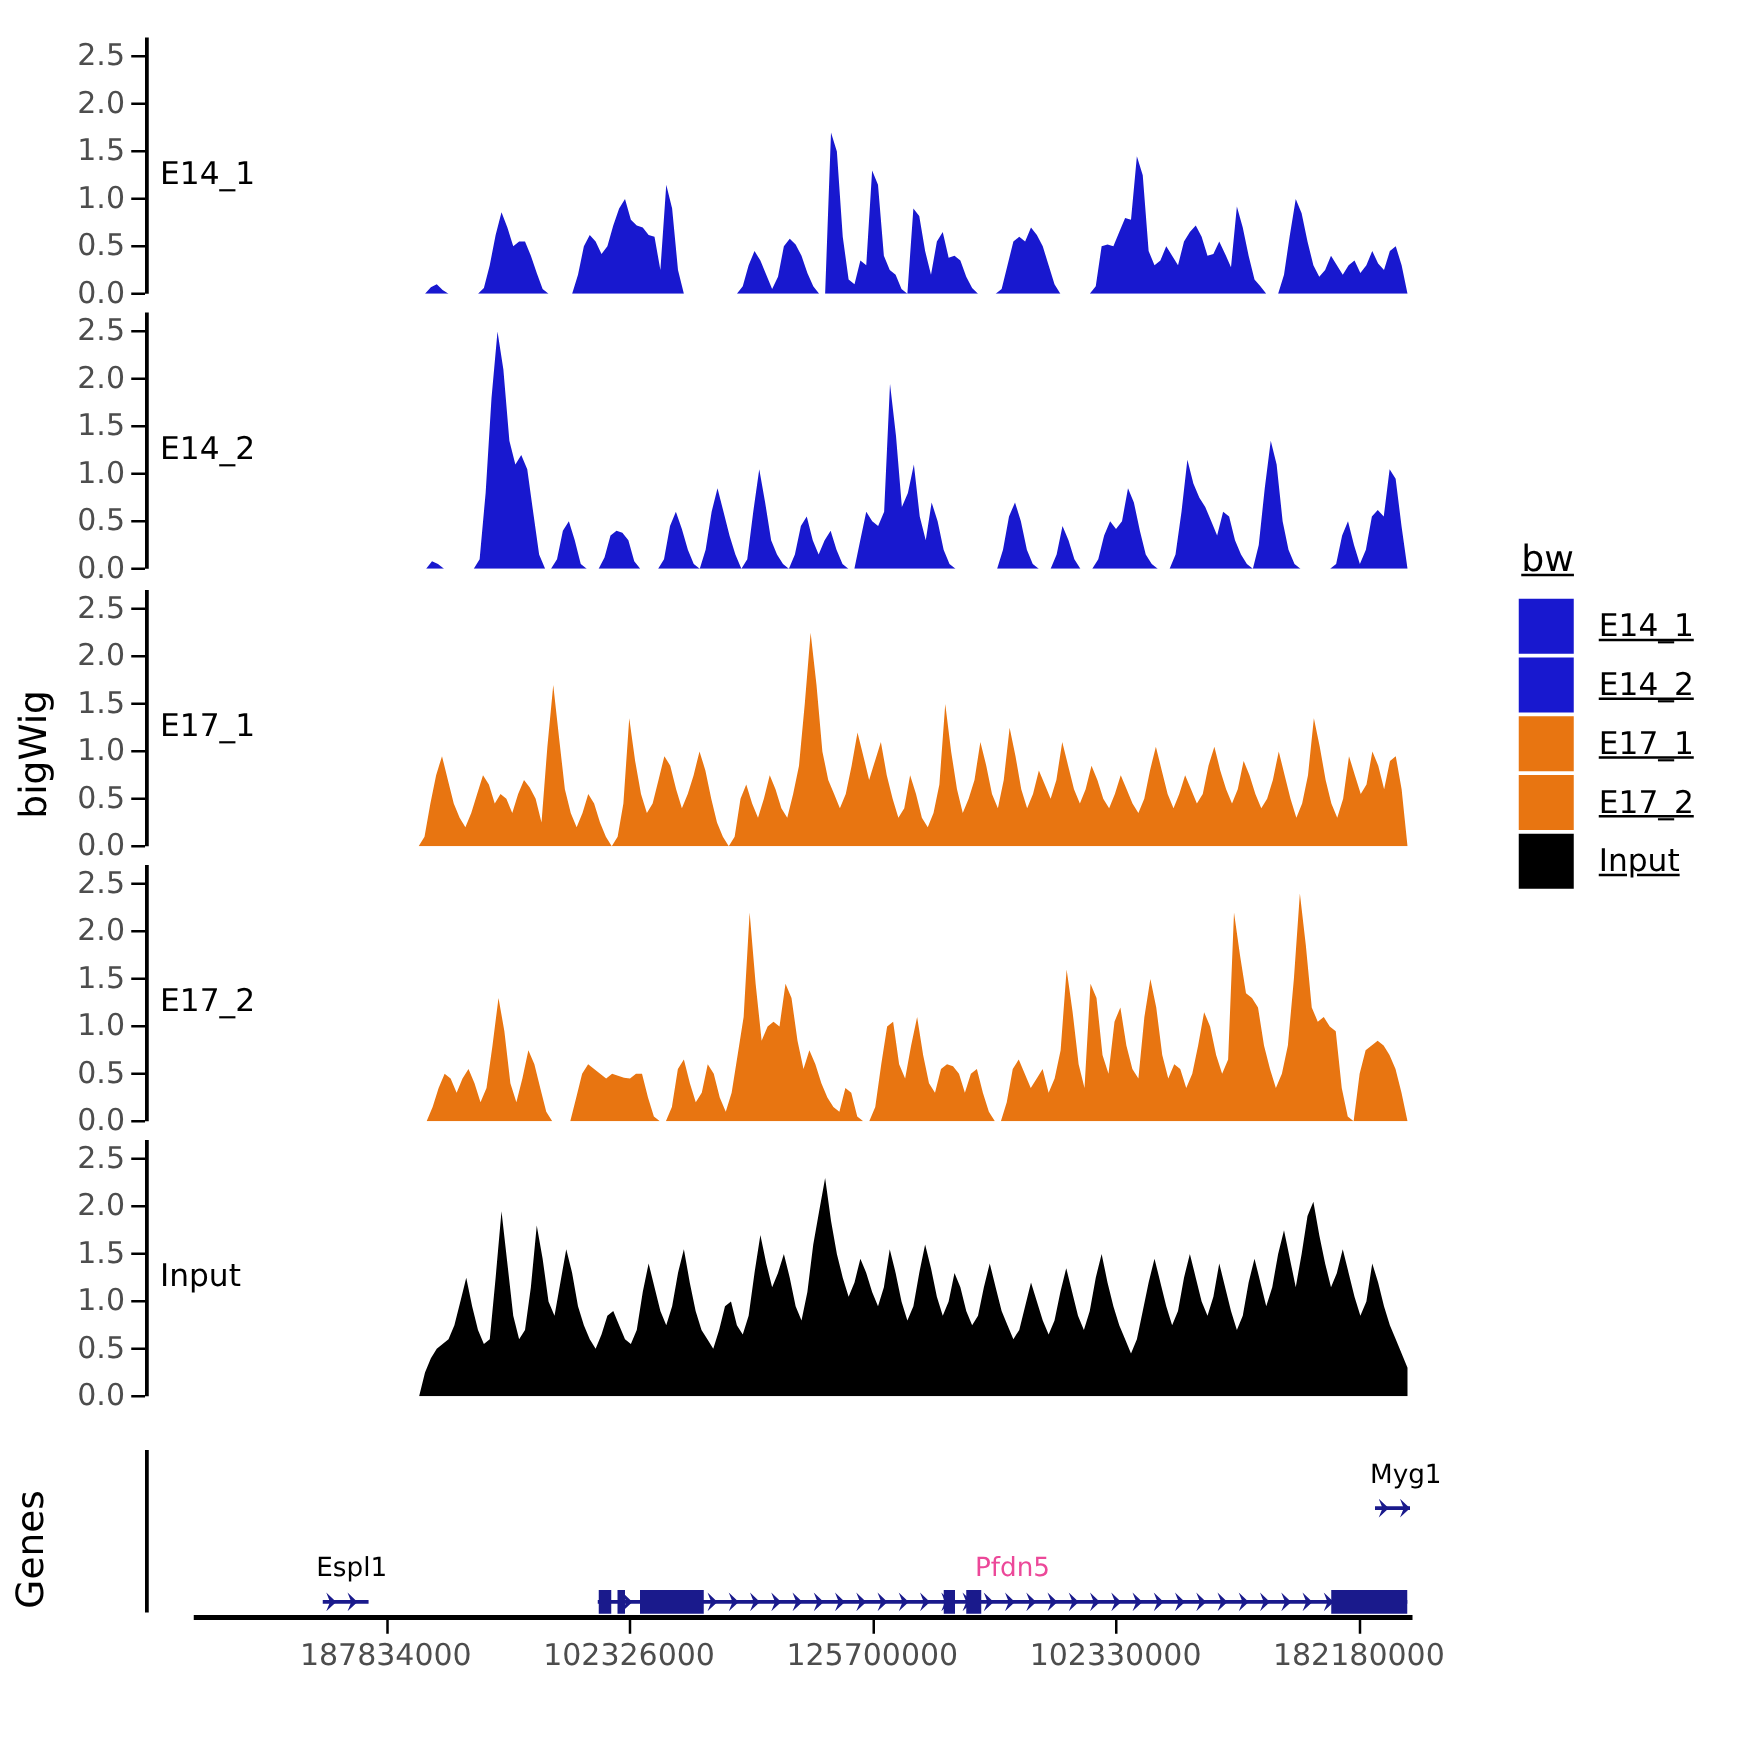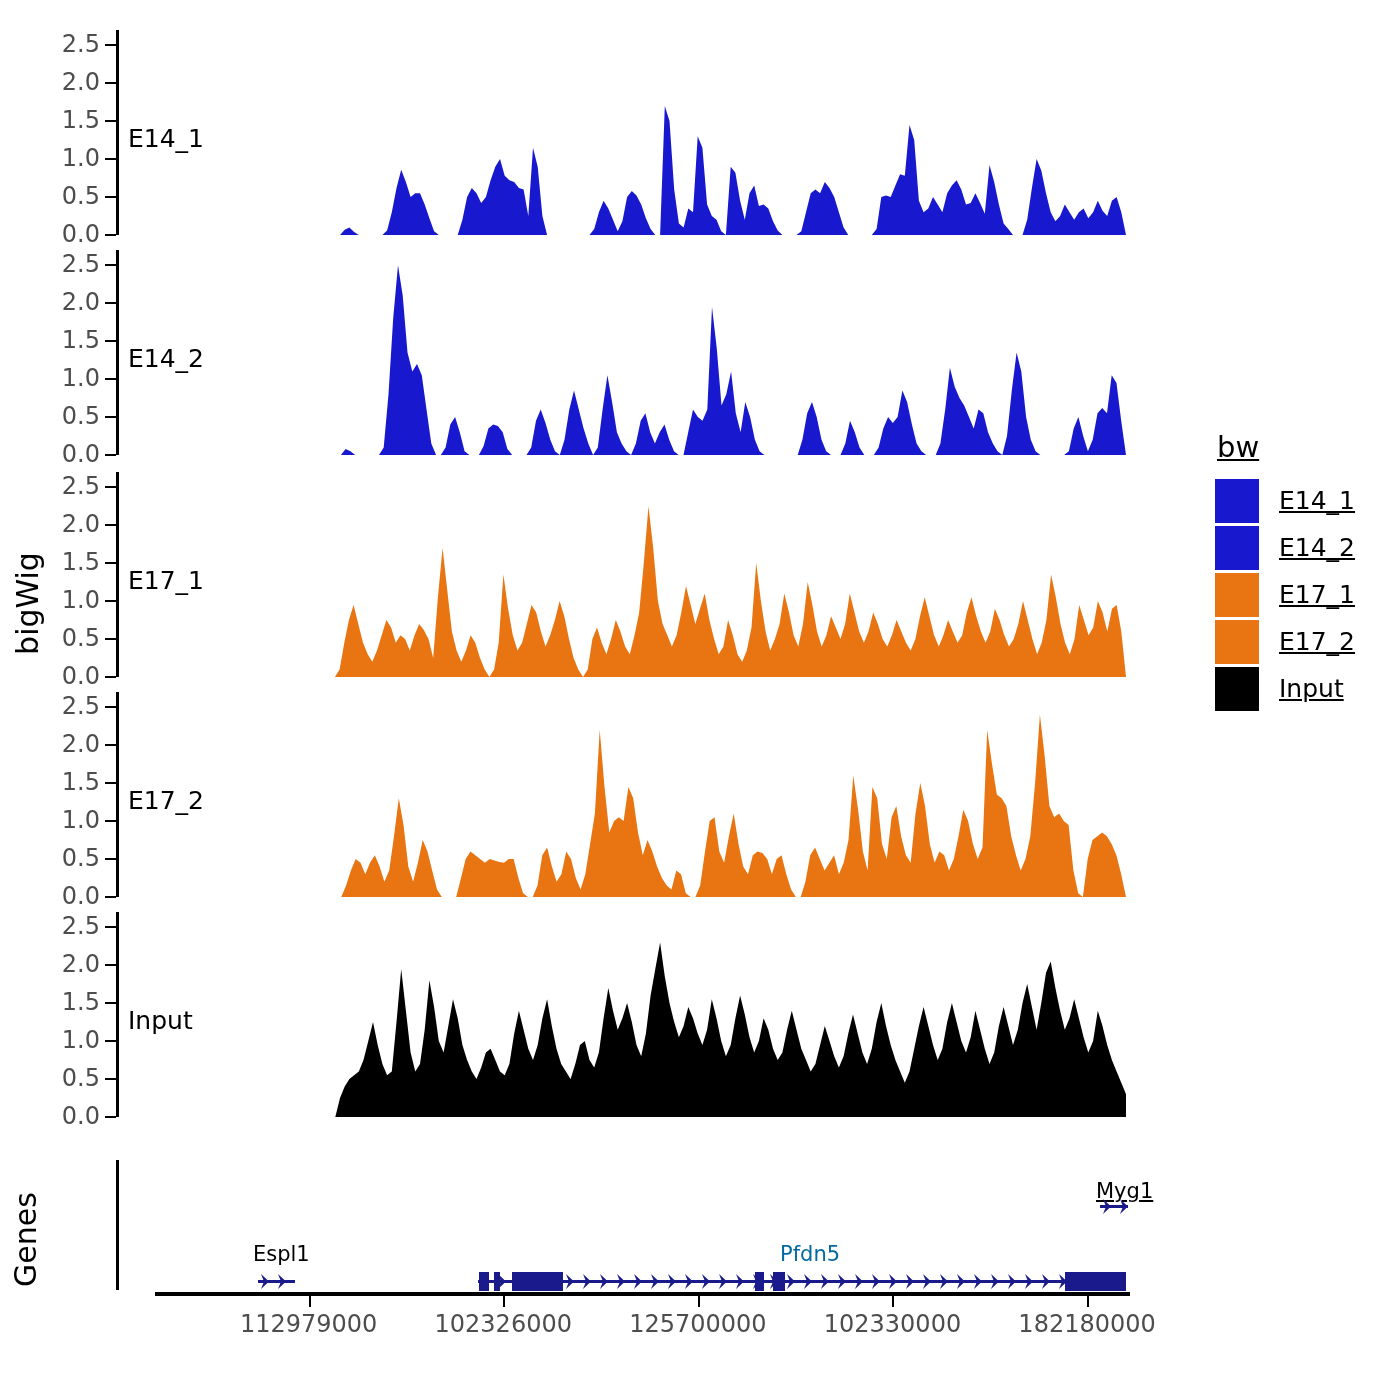--- a/index.html
+++ b/index.html
@@ -101,21 +101,21 @@
     </div>
 
   <div id="genes-axisline"></div>
   <div id="genes-panel">
       <div style="position: absolute; left: 135px; top: 82px; font-size: 21px; color: rgb(0, 0, 0); white-space: nowrap;">Espl1</div>
       <div style="position: absolute; left: 140px; top: 110px;"><svg width="37" height="23">
           <rect x="0" y="10" width="37" height="3" fill="#1a1a8c"></rect>
           <path d="M3,4 L11,11.5 L3,19 L6,11.5 Z" fill="#1a1a8c"></path>
           <path d="M20,4 L28,11.5 L20,19 L23,11.5 Z" fill="#1a1a8c"></path>
         </svg></div>
-      <div style="position: absolute; left: 662px; top: 82px; font-size: 21px; color: #0369a1; white-space: nowrap;">Pfdn5</div>
+      <div style="position: absolute; left: 662px; top: 82px; font-size: 21px; color: #ec4899; white-space: nowrap;">Pfdn5</div>
       <div style="position: absolute; left: 360px; top: 110px;"><svg width="648" height="23">
           <rect x="0" y="10" width="648" height="3" fill="#1a1a8c"></rect>
           <path d="M3,4 L11,11.5 L3,19 L6,11.5 Z" fill="#1a1a8c"></path>
           <path d="M20,4 L28,11.5 L20,19 L23,11.5 Z" fill="#1a1a8c"></path>
           <path d="M37,4 L45,11.5 L37,19 L40,11.5 Z" fill="#1a1a8c"></path>
           <path d="M54,4 L62,11.5 L54,19 L57,11.5 Z" fill="#1a1a8c"></path>
           <path d="M71,4 L79,11.5 L71,19 L74,11.5 Z" fill="#1a1a8c"></path>
           <path d="M88,4 L96,11.5 L88,19 L91,11.5 Z" fill="#1a1a8c"></path>
           <path d="M105,4 L113,11.5 L105,19 L108,11.5 Z" fill="#1a1a8c"></path>
           <path d="M122,4 L130,11.5 L122,19 L125,11.5 Z" fill="#1a1a8c"></path>
@@ -149,32 +149,32 @@
           <path d="M598,4 L606,11.5 L598,19 L601,11.5 Z" fill="#1a1a8c"></path>
           <path d="M615,4 L623,11.5 L615,19 L618,11.5 Z" fill="#1a1a8c"></path>
           <path d="M632,4 L640,11.5 L632,19 L635,11.5 Z" fill="#1a1a8c"></path>
           <rect x="1" y="2" width="10" height="19" fill="#1a1a8c"></rect>
           <rect x="16" y="2" width="6" height="19" fill="#1a1a8c"></rect>
           <rect x="34" y="2" width="51" height="19" fill="#1a1a8c"></rect>
           <rect x="277" y="2" width="9" height="19" fill="#1a1a8c"></rect>
           <rect x="295" y="2" width="12" height="19" fill="#1a1a8c"></rect>
           <rect x="587" y="2" width="61" height="19" fill="#1a1a8c"></rect>
         </svg></div>
-      <div style="position: absolute; left: 978px; top: 19px; font-size: 21px; color: rgb(0, 0, 0); white-space: nowrap; text-decoration: underline;">Myg1</div>
+      <div style="position: absolute; left: 978px; top: 7px; font-size: 21px; color: rgb(0, 0, 0); white-space: nowrap;">Myg1</div>
       <div style="position: absolute; left: 982px; top: 35px;"><svg width="28" height="23">
           <rect x="0" y="10" width="28" height="3" fill="#1a1a8c"></rect>
           <path d="M3,4 L11,11.5 L3,19 L6,11.5 Z" fill="#1a1a8c"></path>
           <path d="M20,4 L28,11.5 L20,19 L23,11.5 Z" fill="#1a1a8c"></path>
         </svg></div>
     </div>
 
   <div id="xaxis-line"></div>
   <div id="xaxis-ticks">
       <div class="xtick" style="left: 308.652px;"></div>
-      <div class="xtlabel" style="left: 308.652px;">112979000</div>
+      <div class="xtlabel" style="left: 308.652px;">187834000</div>
       <div class="xtick" style="left: 503.258px;"></div>
       <div class="xtlabel" style="left: 503.258px;">102326000</div>
       <div class="xtick" style="left: 697.865px;"></div>
       <div class="xtlabel" style="left: 697.865px;">125700000</div>
       <div class="xtick" style="left: 892.472px;"></div>
       <div class="xtlabel" style="left: 892.472px;">102330000</div>
       <div class="xtick" style="left: 1087.08px;"></div>
       <div class="xtlabel" style="left: 1087.08px;">182180000</div>
     </div>
 

